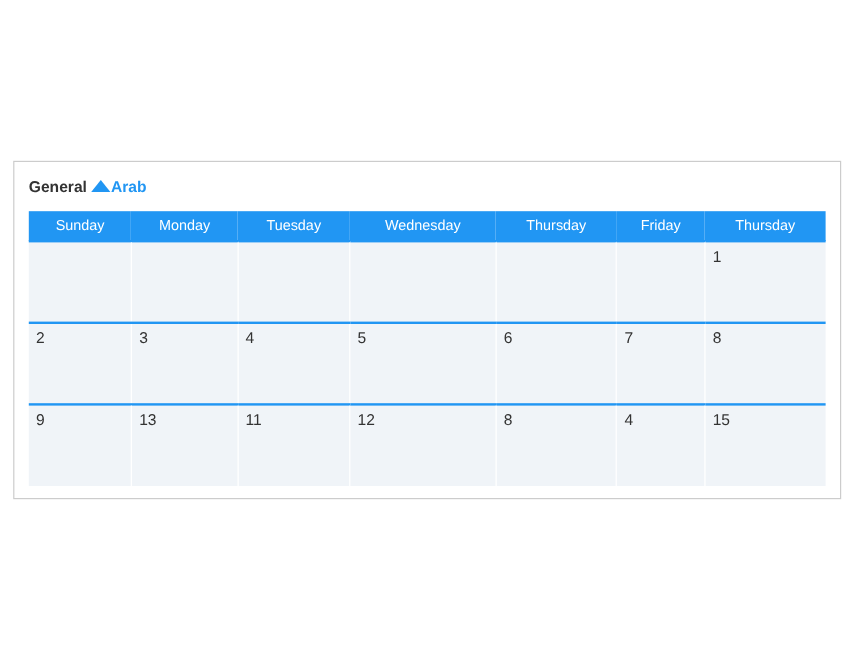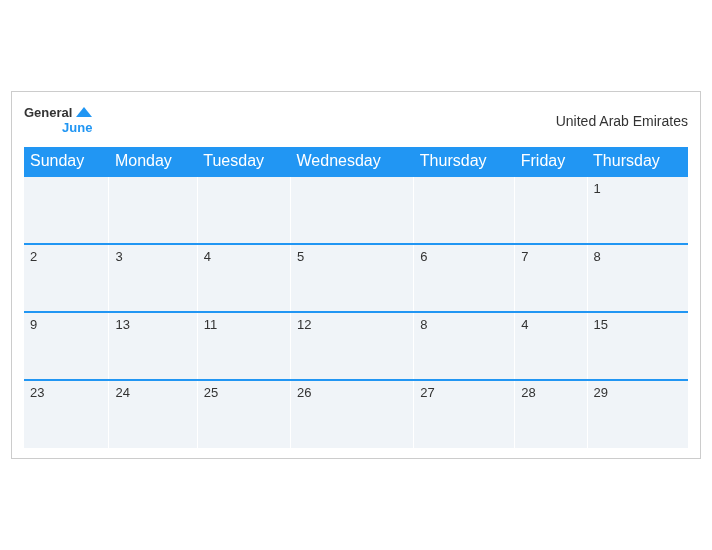--- a/index.html
+++ b/index.html
@@ -20,22 +20,21 @@
     }
     .calendar-header {
       display: flex;
       align-items: center;
       justify-content: space-between;
       margin-bottom: 8px;
       padding: 4px 0;
     }
     .logo {
       display: flex;
-      flex-direction: column;
-      align-items: flex-end;
+      align-items: flex-start;
       font-size: 13px;
       font-weight: bold;
       color: #333;
       line-height: 1.1;
     }
     .logo-general { font-weight: bold; color: #333; }
     .logo-blue { color: #2196F3; font-weight: bold; }
     .logo-icon {
       display: inline-block;
       width: 0;
@@ -63,24 +62,24 @@
       color: #333;
       text-align: right;
     }
     .calendar-grid {
       width: 100%;
       border-collapse: collapse;
     }
     .calendar-grid th {
       background: #2196F3;
       color: #fff;
-      font-size: 16px;
+      font-size: 12px;
       font-weight: normal;
       padding: 5px 6px;
-      text-align: left;
+      text-align: center;
       border: none;
       margin-left: 36px;
     }
     .calendar-grid td {
       background: #f0f4f8;
       border-top: 2px solid #2196F3;
       border-right: 1px solid #fff;
       vertical-align: top;
       padding: 4px 6px;
       height: 68px;
@@ -104,23 +103,22 @@
 </head>
 <body>
 
 <div class="calendar-container">
   <div class="calendar-header">
     <div class="logo">
       <span class="logo-row">
         <span class="logo-general">General</span>
         <span class="logo-icon"></span>
       </span>
-      <span class="logo-blue">June</span>
+      <span class="logo-blue">Arab</span>
     </div>
-    <div class="region-label">United Arab Emirates</div>
   </div>
   <table class="calendar-grid">
     <thead>
       <tr>
         <th>Sunday</th>
         <th>Monday</th>
         <th>Tuesday</th>
         <th>Wednesday</th>
         <th>Thursday</th>
         <th>Friday</th>
@@ -148,24 +146,15 @@
         </tr>
         <tr>
           <td><span class="day-number">9</span></td>
           <td><span class="day-number">13</span></td>
           <td><span class="day-number">11</span></td>
           <td><span class="day-number">12</span></td>
           <td><span class="day-number">8</span></td>
           <td><span class="day-number">4</span></td>
           <td><span class="day-number">15</span></td>
         </tr>
-        <tr>
-          <td><span class="day-number">23</span></td>
-          <td><span class="day-number">24</span></td>
-          <td><span class="day-number">25</span></td>
-          <td><span class="day-number">26</span></td>
-          <td><span class="day-number">27</span></td>
-          <td><span class="day-number">28</span></td>
-          <td><span class="day-number">29</span></td>
-        </tr>
       </tbody>
   </table>
 </div>
 
 </body></html>

